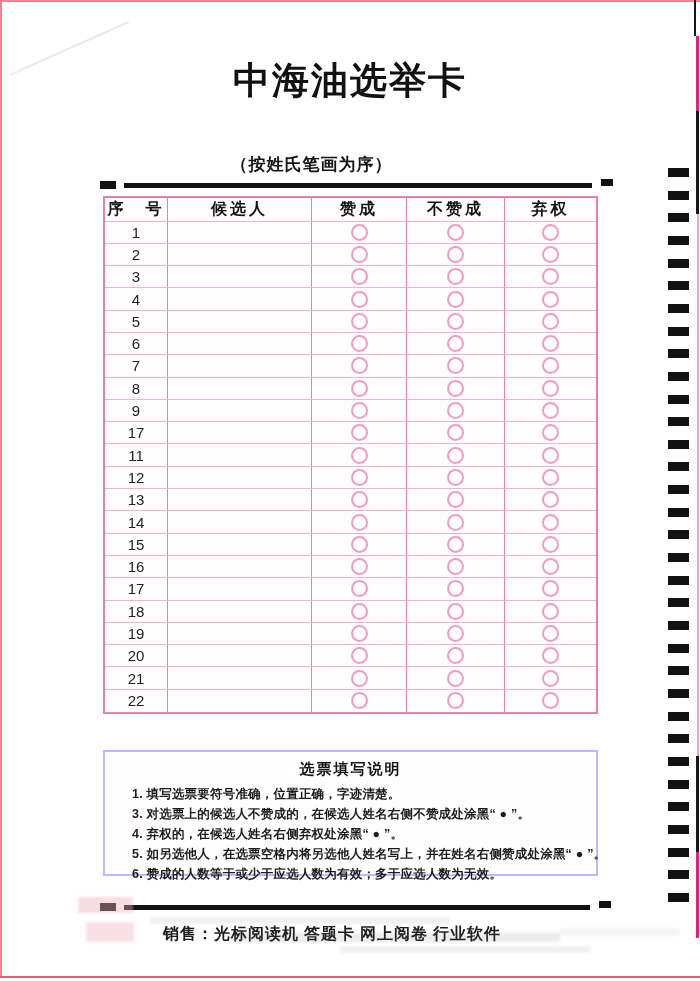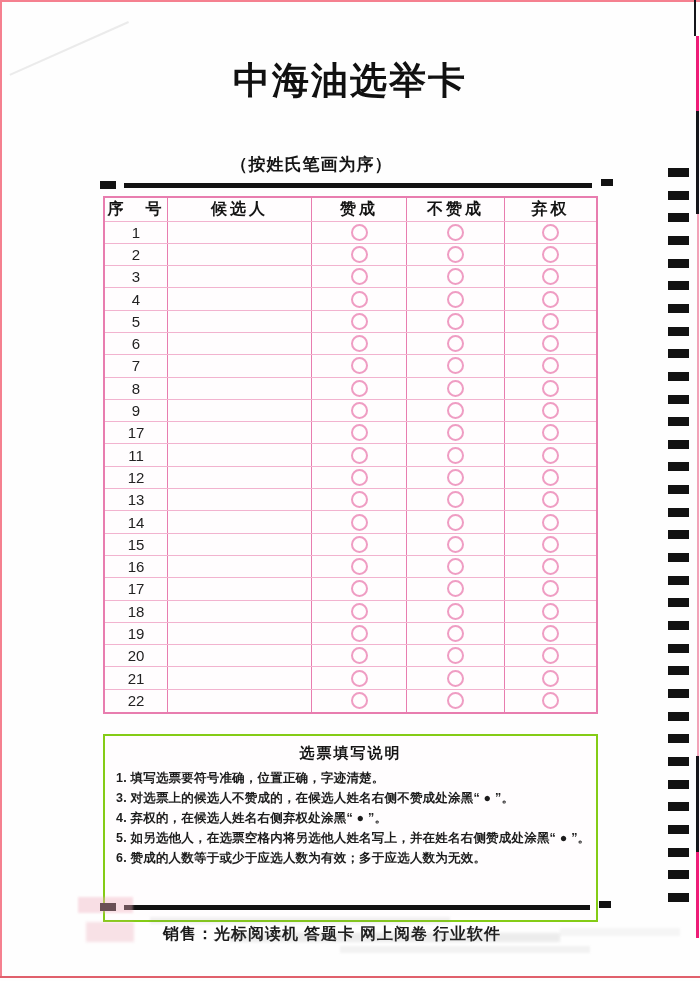--- a/index.html
+++ b/index.html
@@ -59,28 +59,28 @@
   .head .tcell{letter-spacing:3px;color:#141414;}
   .num{font-size:15px;font-weight:500;color:#222;}
   .bubble{width:13px;height:13px;border:2px solid #ef9dc3;border-radius:50%;
     background:transparent;}
 
   
   .tmark{position:absolute;left:668px;width:21px;height:9px;background:#121212;}
 
   
   .instr{
-    position:absolute;left:103px;top:734px;width:495px;height:188px;
-    border:2px solid #84cc16;box-sizing:border-box;background:#fffdfe;
+    position:absolute;left:103px;top:750px;width:495px;height:126px;
+    border:2px solid #c4b5fd;box-sizing:border-box;background:#fffdfe;
   }
   .instr-title{
     text-align:center;font-size:15px;font-weight:700;letter-spacing:2px;
     margin-top:8px;color:#141414;
   }
-  .instr-list{margin:5px 0 0 0;padding:0 8px 0 11px;list-style:none;}
+  .instr-list{margin:5px 0 0 16px;padding:0 8px 0 11px;list-style:none;}
   .instr-list li{
     font-size:12.5px;font-weight:600;line-height:20px;color:#1c1c1c;
     white-space:nowrap;letter-spacing:0.2px;
   }
 
   
   .footer-line{
     position:absolute;left:163px;top:924px;
     font-family:"Liberation Serif","DejaVu Serif",serif;
     font-size:16px;font-weight:700;letter-spacing:1px;color:#1b1b1b;

